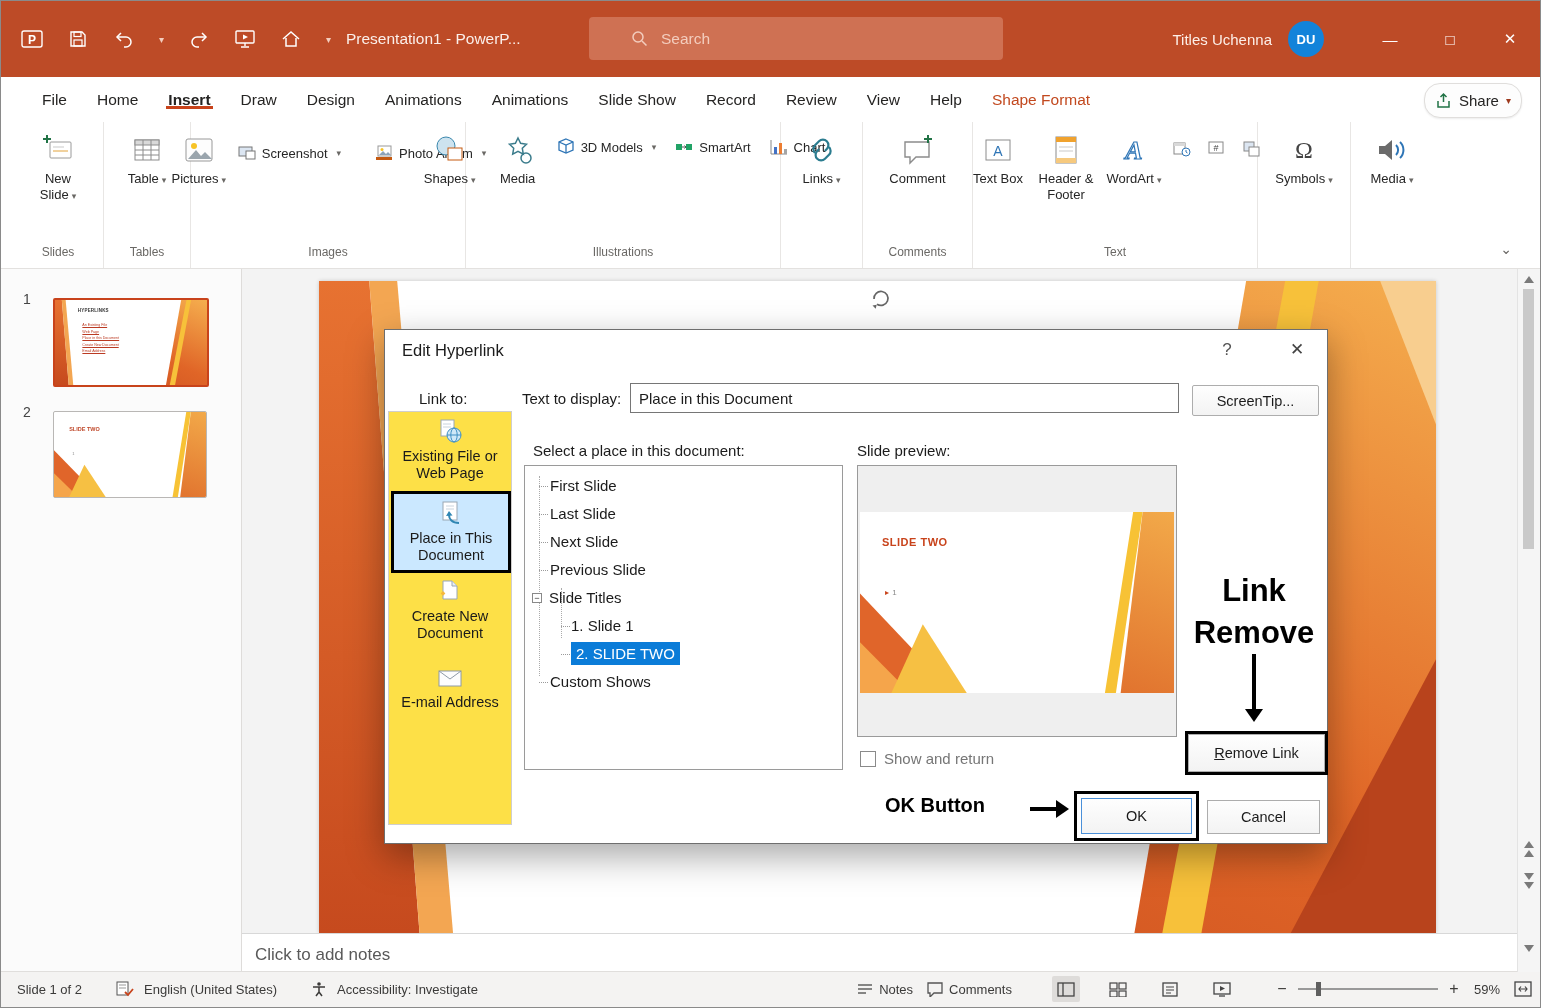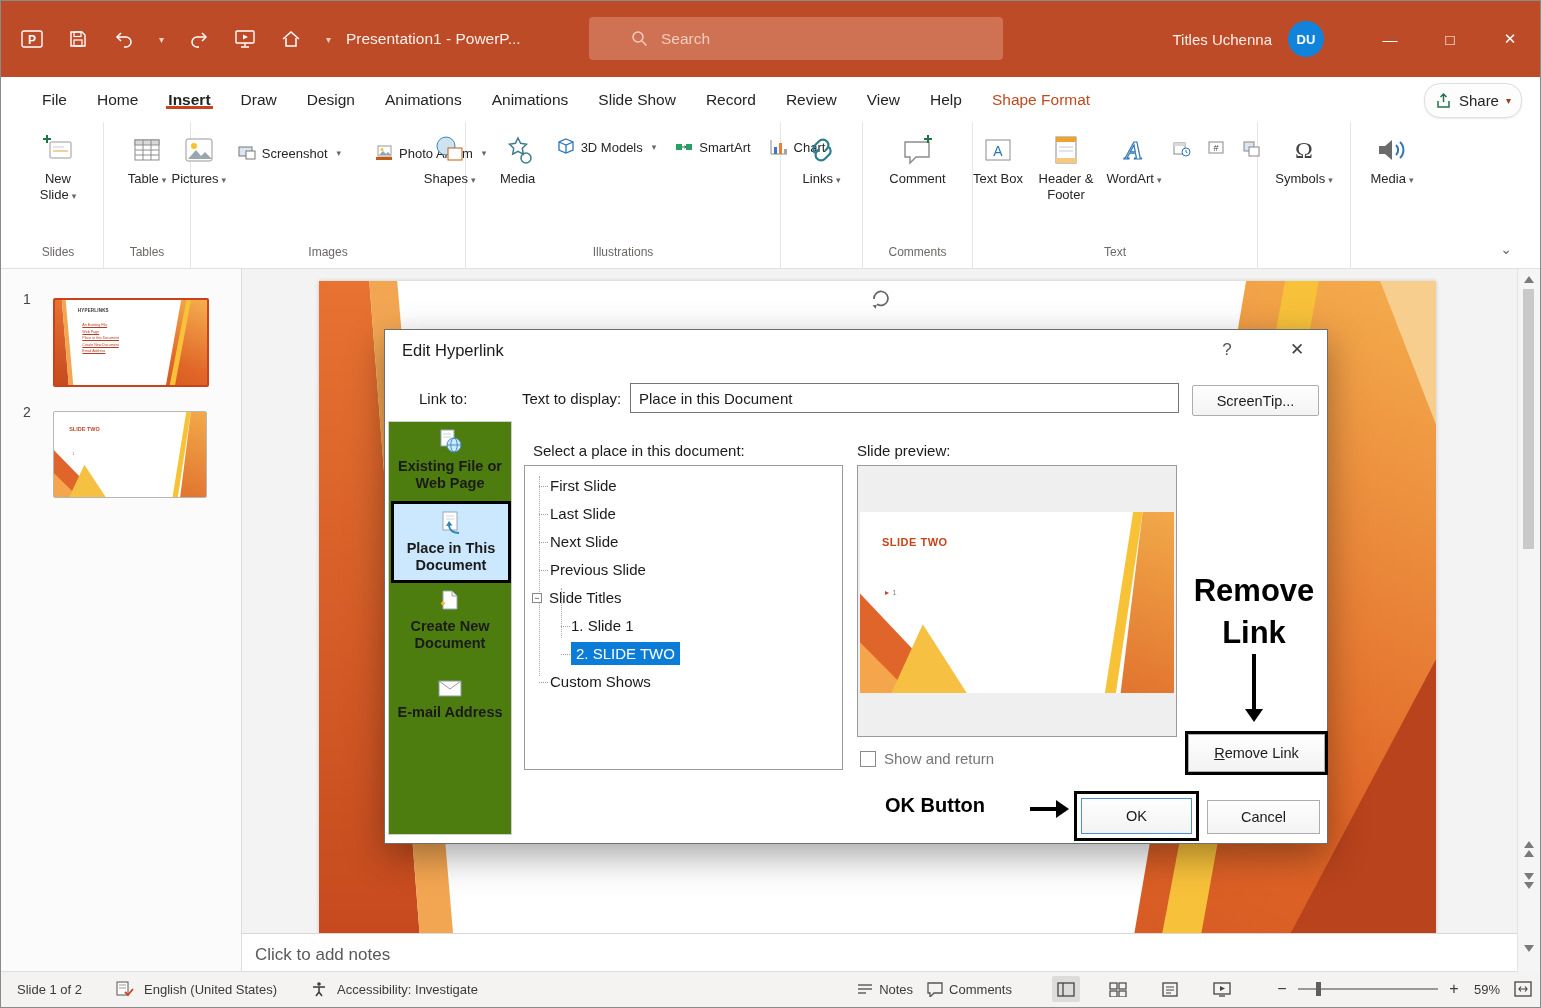--- a/index.html
+++ b/index.html
@@ -100,21 +100,21 @@
 
   
   .dialog{position:absolute;left:383px;top:328px;width:944px;height:515px;background:#fff;border:1px solid #6e6e6e;box-shadow:0 12px 34px rgba(0,0,0,.35);z-index:50;box-sizing:border-box;}
   .dlg-title{position:absolute;left:17px;top:11px;font-size:16.5px;color:#1b1b1b;}
   .dlg-help{position:absolute;left:830px;top:10px;font-size:17px;color:#555;width:24px;text-align:center;}
   .dlg-close{position:absolute;left:898px;top:9px;font-size:17px;color:#444;width:28px;text-align:center;}
   .lbl{position:absolute;font-size:15px;color:#1b1b1b;white-space:nowrap;}
   .dlg-input{position:absolute;left:245px;top:53px;width:549px;height:30px;border:1px solid #767676;font-size:15px;padding:0 8px;box-sizing:border-box;font-family:inherit;color:#1b1b1b;}
   .btn{border:1px solid #ADADAD;background:linear-gradient(#FEFEFE,#F3F3F3);font-size:14.5px;color:#1b1b1b;display:flex;align-items:center;justify-content:center;font-family:inherit;box-sizing:border-box;}
   .screentip{position:absolute;left:807px;top:55px;width:127px;height:31px;border-radius:2px;}
-  .linkto-bar{position:absolute;left:3px;top:91px;width:124px;height:414px;background:#4d7c0f;border:1px solid #D0CECD;box-sizing:border-box;font-weight:bold;}
+  .linkto-bar{position:absolute;left:3px;top:81px;width:124px;height:414px;background:#fde047;border:1px solid #D0CECD;box-sizing:border-box;}
   .hopt{position:absolute;left:4px;width:114px;display:flex;flex-direction:column;align-items:center;gap:4px;font-size:14.5px;color:#1b1b1b;text-align:center;line-height:17px;}
   .hopt.sel{left:2px;width:112px;background:#CBE8FF;border:3px solid #000;padding:6px 1px;}
   .tree{position:absolute;left:139px;top:135px;width:319px;height:305px;border:1px solid #9a9a9a;background:#fff;box-sizing:border-box;padding-top:6px;overflow:hidden;}
   .titem{position:relative;height:28px;line-height:28px;font-size:15px;color:#1b1b1b;white-space:nowrap;}
   .t1{padding-left:25px;}
   .t0{padding-left:24px;}
   .t2{padding-left:46px;}
   .titem .dash{position:absolute;top:14px;border-top:1px dotted #9a9a9a;width:9px;}
   .t1 .dash{left:14px;} .t2 .dash{left:36px;}
   .texp{position:absolute;left:7px;top:9px;width:10px;height:10px;border:1px solid #898989;background:#fff;font-size:9px;line-height:8px;text-align:center;color:#333;box-sizing:border-box;}
@@ -738,22 +738,22 @@
           <span class="fl">Remove Link</span>
         </button>
     </div>
 
     <div class="ann-box ok-outer">
       <button class="btn ok-btn">OK</button>
     </div>
     <button class="btn cancel-btn">Cancel</button>
 
     <div class="ann ann-remove">
+      <div>Link</div>
       <div>Remove</div>
-      <div>Link</div>
     </div>
     <div class="ann-arrow-v"></div>
     <div class="ann-arrow-v-head"></div>
 
     <div class="ann ann-ok">OK Button</div>
     <div class="ann-arrow-h"></div>
     <div class="ann-arrow-h-head"></div>
   </div>
 
 </div>

